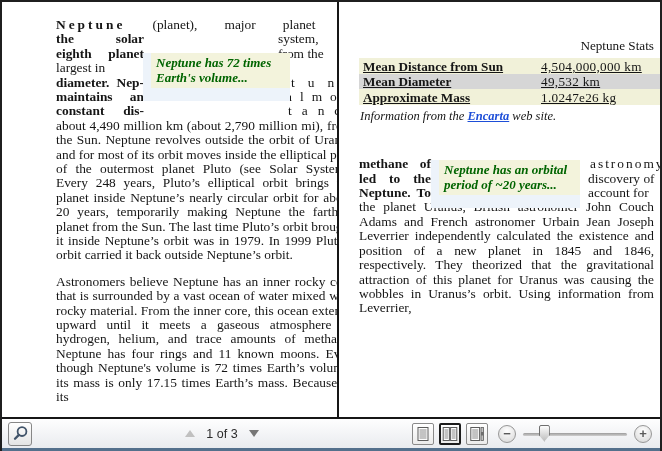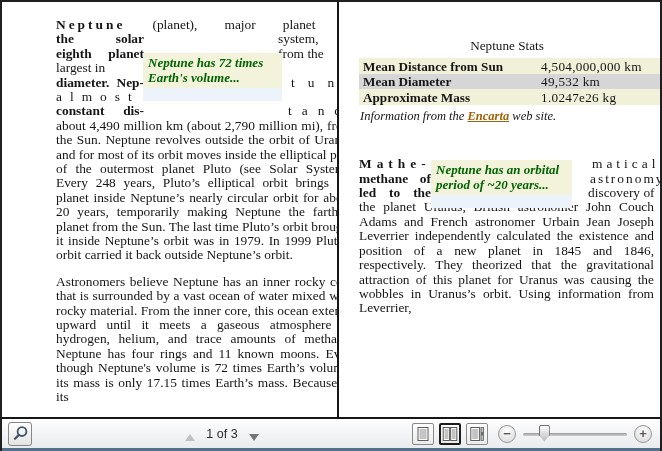--- a/index.html
+++ b/index.html
@@ -19,45 +19,45 @@
   .nomargin{margin:0;}
   .line1{text-align:justify;text-align-last:justify;}
   .lead{font-weight:bold;letter-spacing:3px;}
   
   .wrapzone{position:relative;}
   .wrapline{display:flex;justify-content:space-between;height:14.4px;overflow:visible;}
   .wl-l{display:block;text-align:justify;text-align-last:justify;white-space:nowrap;font-weight:bold;}
   .wl-r{display:block;text-align:left;white-space:nowrap;}
   .z1 .wl-l{width:88px;} .z1 .wl-r{width:75px;}
   .z2 .wl-l{width:72px;} .z2 .wl-r{width:66px;}
-  .floater{position:absolute;padding-bottom:13px;}
+  .floater{position:absolute;padding-bottom:13px;padding-left:8px;}
   .floater-1{left:87px;top:21px;width:139px;}
   .floater-2{left:72px;top:3px;width:141px;}
   .quote{padding:2px 5px 3px 5px;font-size:13px;line-height:15px;
     font-weight:bold;font-style:italic;text-align:left;}
   
   .stats{margin:21px 0 34px 0;}
-  .stats-title{font-size:13.2px;margin:0 0 5px 1px;text-align:center;}
+  .stats-title{font-size:13.2px;margin:0 0 5px 1px;text-align:right;}
   .stats-table{border-collapse:collapse;width:312px;font-size:13.2px;table-layout:fixed;}
   .stats-table td{padding:0 4px;height:15.5px;line-height:15px;vertical-align:middle;
-    white-space:nowrap;overflow:hidden;}
+    white-space:nowrap;overflow:hidden;text-decoration:underline;}
   .stats-table td.lbl{font-weight:bold;width:170px;}
   .stats-table td.val{letter-spacing:0.3px;}
   .stats-note{font-size:12.5px;font-style:italic;margin:4px 0 0 1px;text-align:left;}
   .stats-note a{font-weight:bold;text-decoration:underline;cursor:pointer;}
   .gap-top{margin-top:17px;}
   
   .toolbar{position:absolute;left:0;top:417px;width:658px;height:32px;box-sizing:border-box;
     background:linear-gradient(#fefefe,#e9ebef);display:flex;align-items:center;
     padding:0 6px;font-family:"Liberation Sans",sans-serif;}
   .findbtn{width:24px;height:24px;flex:0 0 auto;border:1px solid #878787;border-radius:3px;
     background:linear-gradient(#ffffff,#e4e4e4);display:flex;align-items:center;
     justify-content:center;padding:0;cursor:pointer;}
   .spacer{flex:1 1 auto;}
-  .pagenav{display:flex;align-items:flex-end;gap:11px;font-size:12.5px;color:#2b2b2b;}
+  .pagenav{display:flex;align-items:center;gap:11px;font-size:12.5px;color:#2b2b2b;}
   .tri{width:0;height:0;cursor:pointer;}
   .tri-up{border-left:5.5px solid transparent;border-right:5.5px solid transparent;
     border-bottom:7px solid #c0c0c0;}
   .tri-down{border-left:5.5px solid transparent;border-right:5.5px solid transparent;
     border-top:7px solid #767676;}
   .viewbtns{display:flex;align-items:center;gap:5px;margin-right:10px;}
   .viewbtn{width:22px;height:22px;border:1px solid #8a8a8a;border-radius:2px;
     background:linear-gradient(#ffffff,#ebebeb);display:flex;align-items:center;
     justify-content:center;padding:0;cursor:pointer;box-sizing:border-box;}
   .viewbtn.selected{border:2px solid #1c1c1c;}
@@ -95,20 +95,21 @@
               <span class="wl-r">from the</span>
             </div>
             <div class="wrapline">
               <span class="wl-r">largest in</span>
             </div>
             <div class="wrapline">
               <span class="wl-l">diameter. Nep-</span>
               <span class="wl-r" style="letter-spacing: 13px; margin-right: -13px;">tune</span>
             </div>
             <div class="wrapline">
+              <span class="wl-l">maintains an</span>
               <span class="wl-r" style="letter-spacing: 8px; margin-right: -8px;">almost</span>
             </div>
             <div class="wrapline">
               <span class="wl-l">constant dis-</span>
               <span class="wl-r" style="letter-spacing: 10px; margin-right: -10px;">tance,</span>
             </div>
           </div>
         <div class="floater floater-1" style="background: rgb(237, 243, 250);">
           <div class="quote" style="background: rgb(243, 243, 220); color: rgb(0, 100, 0);">Neptune has 72 times Earth's volume...</div>
         </div>
@@ -132,37 +133,37 @@
               <tr style="background: rgb(214, 214, 214);">
                 <td class="lbl">Mean Diameter</td>
                 <td class="val">49,532 km</td>
               </tr>
               <tr style="background: rgb(241, 241, 217);">
                 <td class="lbl">Approximate Mass</td>
                 <td class="val">1.0247e26 kg</td>
               </tr>
             </tbody>
         </table>
-        <div class="stats-note"><span>Information from the </span><a style="color: #a16207;">Encarta</a><span> web site.</span></div>
+        <div class="stats-note"><span>Information from the </span><a style="color: #1d4ed8;">Encarta</a><span> web site.</span></div>
       </div>
 
 
       <div class="wrapzone z2 gap-top">
         <div class="wraplines">
             <div class="wrapline">
-              <span class="wl-l" style="letter-spacing: 5px;">Mathe-</span>
-              <span class="wl-r" style="letter-spacing: 4px; margin-right: -4px;">matical</span>
-            </div>
-            <div class="wrapline">
               <span class="wl-l">methane of</span>
               <span class="wl-r" style="letter-spacing: 2px; margin-right: -2px;">astronomy</span>
             </div>
             <div class="wrapline">
               <span class="wl-l">led to the</span>
               <span class="wl-r">discovery of</span>
+            </div>
+            <div class="wrapline">
+              <span class="wl-l">Neptune. To</span>
+              <span class="wl-r">account for</span>
             </div>
           </div>
         <div class="floater floater-2" style="background: rgb(237, 243, 250);">
           <div class="quote" style="background: rgb(243, 243, 220); color: rgb(0, 100, 0);">Neptune has an orbital period of ~20 years...</div>
         </div>
       </div>
 
       <div class="para nomargin">the planet Uranus, British astronomer John Couch Adams and French astronomer Urbain Jean Joseph Leverrier independently calculated the existence and position of a new planet in 1845 and 1846, respectively. They theorized that the gravitational attraction of this planet for Uranus was causing the wobbles in Uranus’s orbit. Using information from Leverrier,</div>
     </div>
   </div>

